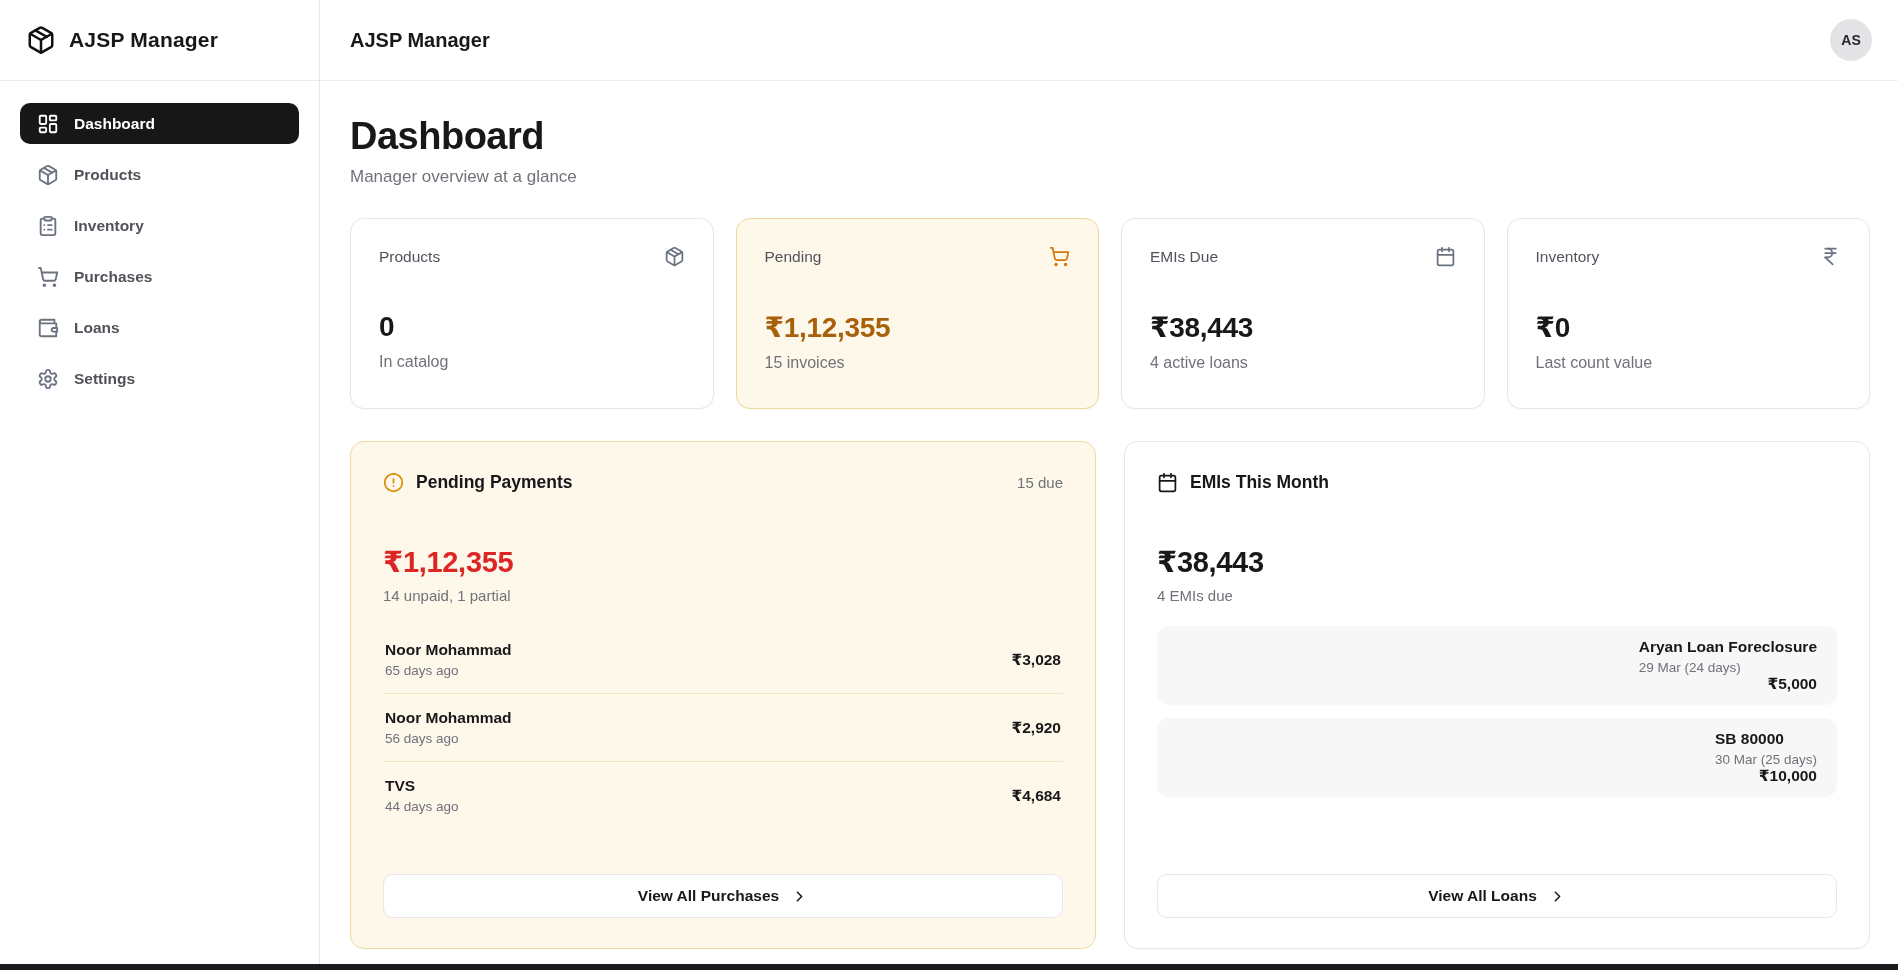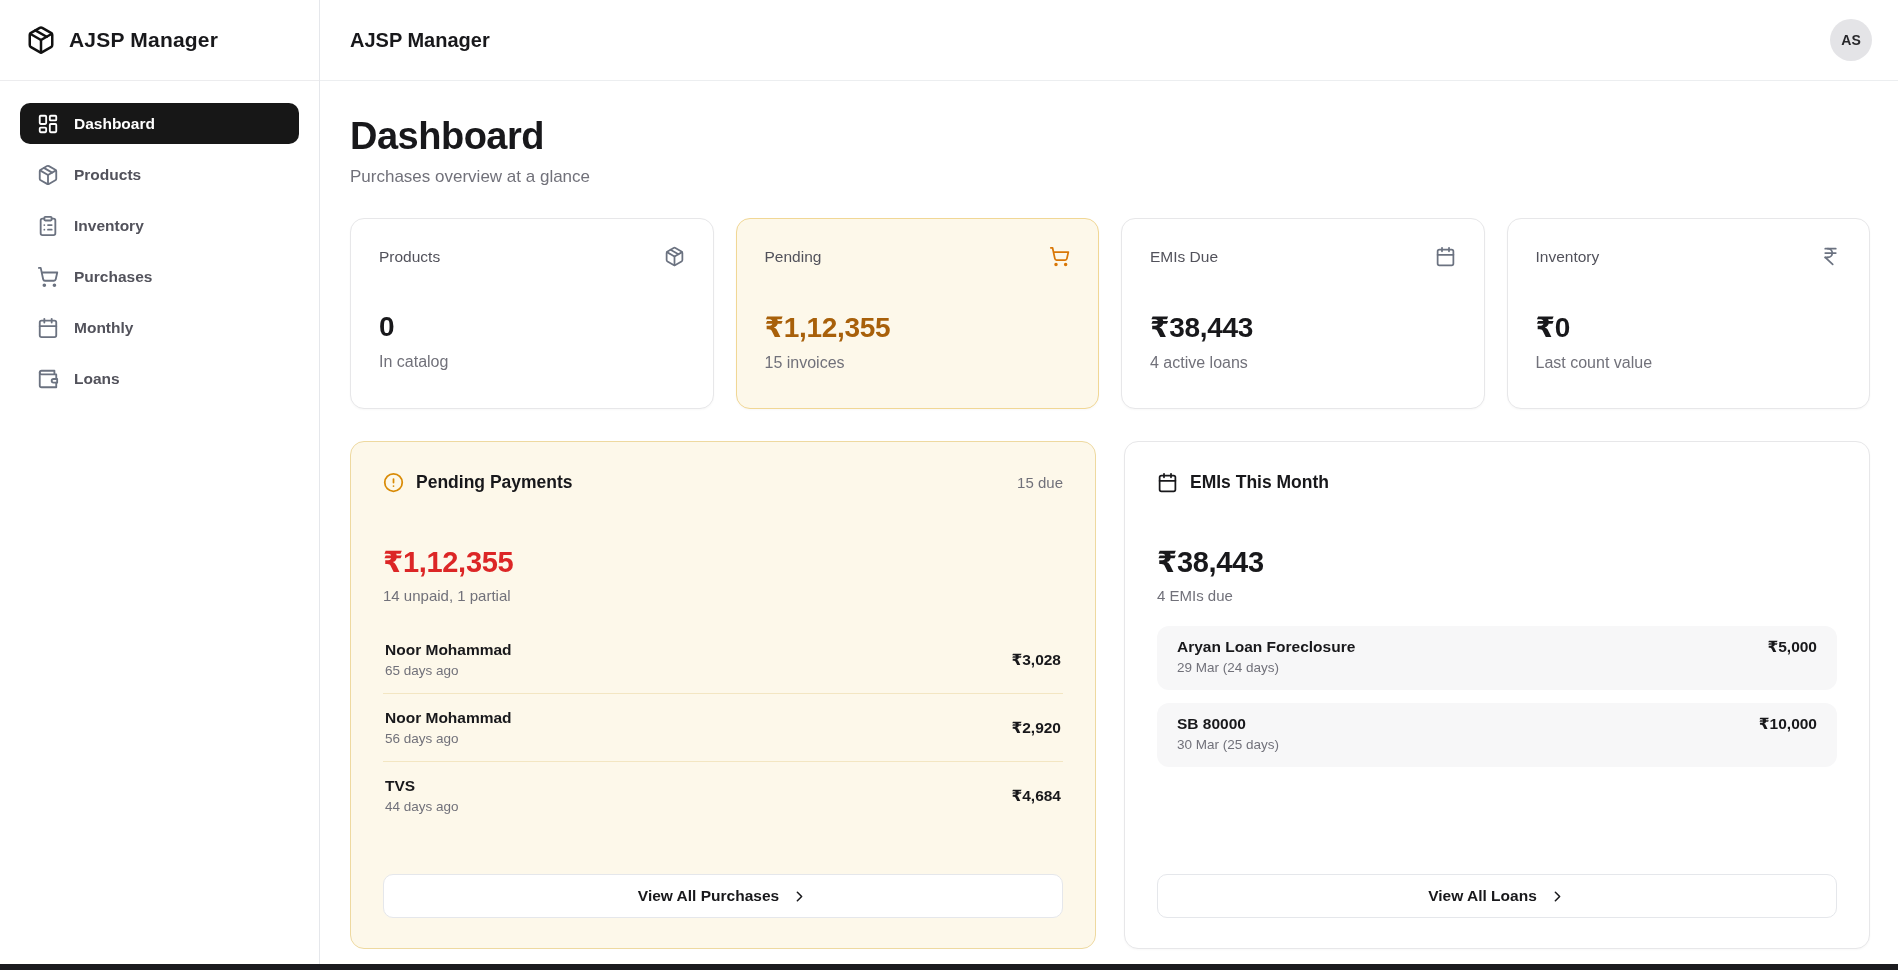--- a/index.html
+++ b/index.html
@@ -124,22 +124,22 @@
     padding: 15px 2px; border-bottom: 1px solid #f3e6c2;
   }
   .p-row:last-child { border-bottom: none; }
   .row-name { font-size: 15.5px; font-weight: 600; }
   .row-sub { margin-top: 4px; font-size: 13.5px; color: var(--gray_text); }
   .row-amount { font-size: 15.5px; font-weight: 700; }
 
   
   .e-list { margin-top: 22px; display: flex; flex-direction: column; gap: 13px; }
   .e-row {
-    display: flex; align-items: flex-start; justify-content: space-between;
-    background: var(--row_bg); border-radius: 12px; padding: 12px 20px; min-height: 64px;
+    display: flex; align-items: flex-end; justify-content: space-between;
+    background: var(--row_bg); border-radius: 12px; padding: 12px 20px; min-height: 64px; flex-direction: column;
   }
   .more-label { text-align: center; font-size: 14px; color: var(--gray_text); margin: 14px 0 4px; }
 
   .panel-btn {
     margin-top: auto; height: 44px; width: 100%;
     background: #fff; border: 1px solid #e5e7eb; border-radius: 10px;
     display: flex; align-items: center; justify-content: center; gap: 12px;
     font-size: 15.5px; font-weight: 600; color: #18181b; cursor: pointer;
     font-family: inherit;
   }
@@ -260,47 +260,47 @@
         <span class="nav-icon">
           <svg viewBox="0 0 24 24" width="22" height="22">
               <use href="#i-cart"></use>
             </svg>
         </span>
         <span>Purchases</span>
       </div>
       <div class="nav-item">
         <span class="nav-icon">
           <svg viewBox="0 0 24 24" width="22" height="22">
-              <use href="#i-calendar"></use>
-            </svg>
-        </span>
-        <span>Monthly</span>
+              <use href="#i-wallet"></use>
+            </svg>
+        </span>
+        <span>Loans</span>
       </div>
       <div class="nav-item">
         <span class="nav-icon">
           <svg viewBox="0 0 24 24" width="22" height="22">
-              <use href="#i-wallet"></use>
-            </svg>
-        </span>
-        <span>Loans</span>
+              <use href="#i-gear"></use>
+            </svg>
+        </span>
+        <span>Settings</span>
       </div>
     </nav>
 
   </aside>
 
   <div class="right">
 
     <header class="topbar">
       <div class="topbar-title">AJSP Manager</div>
       <div class="avatar">AS</div>
     </header>
 
     <main class="main">
       <h1 class="page-title">Dashboard</h1>
-      <div class="page-subtitle">Purchases overview at a glance</div>
+      <div class="page-subtitle">Manager overview at a glance</div>
 
       <div class="stat-grid">
 
         <div class="stat-card">
           <div class="stat-head">
             <span class="stat-label">Products</span>
             <span class="stat-icon">
               <svg viewBox="0 0 24 24" width="21" height="21">
                   <use href="#i-package"></use>
                 </svg>

